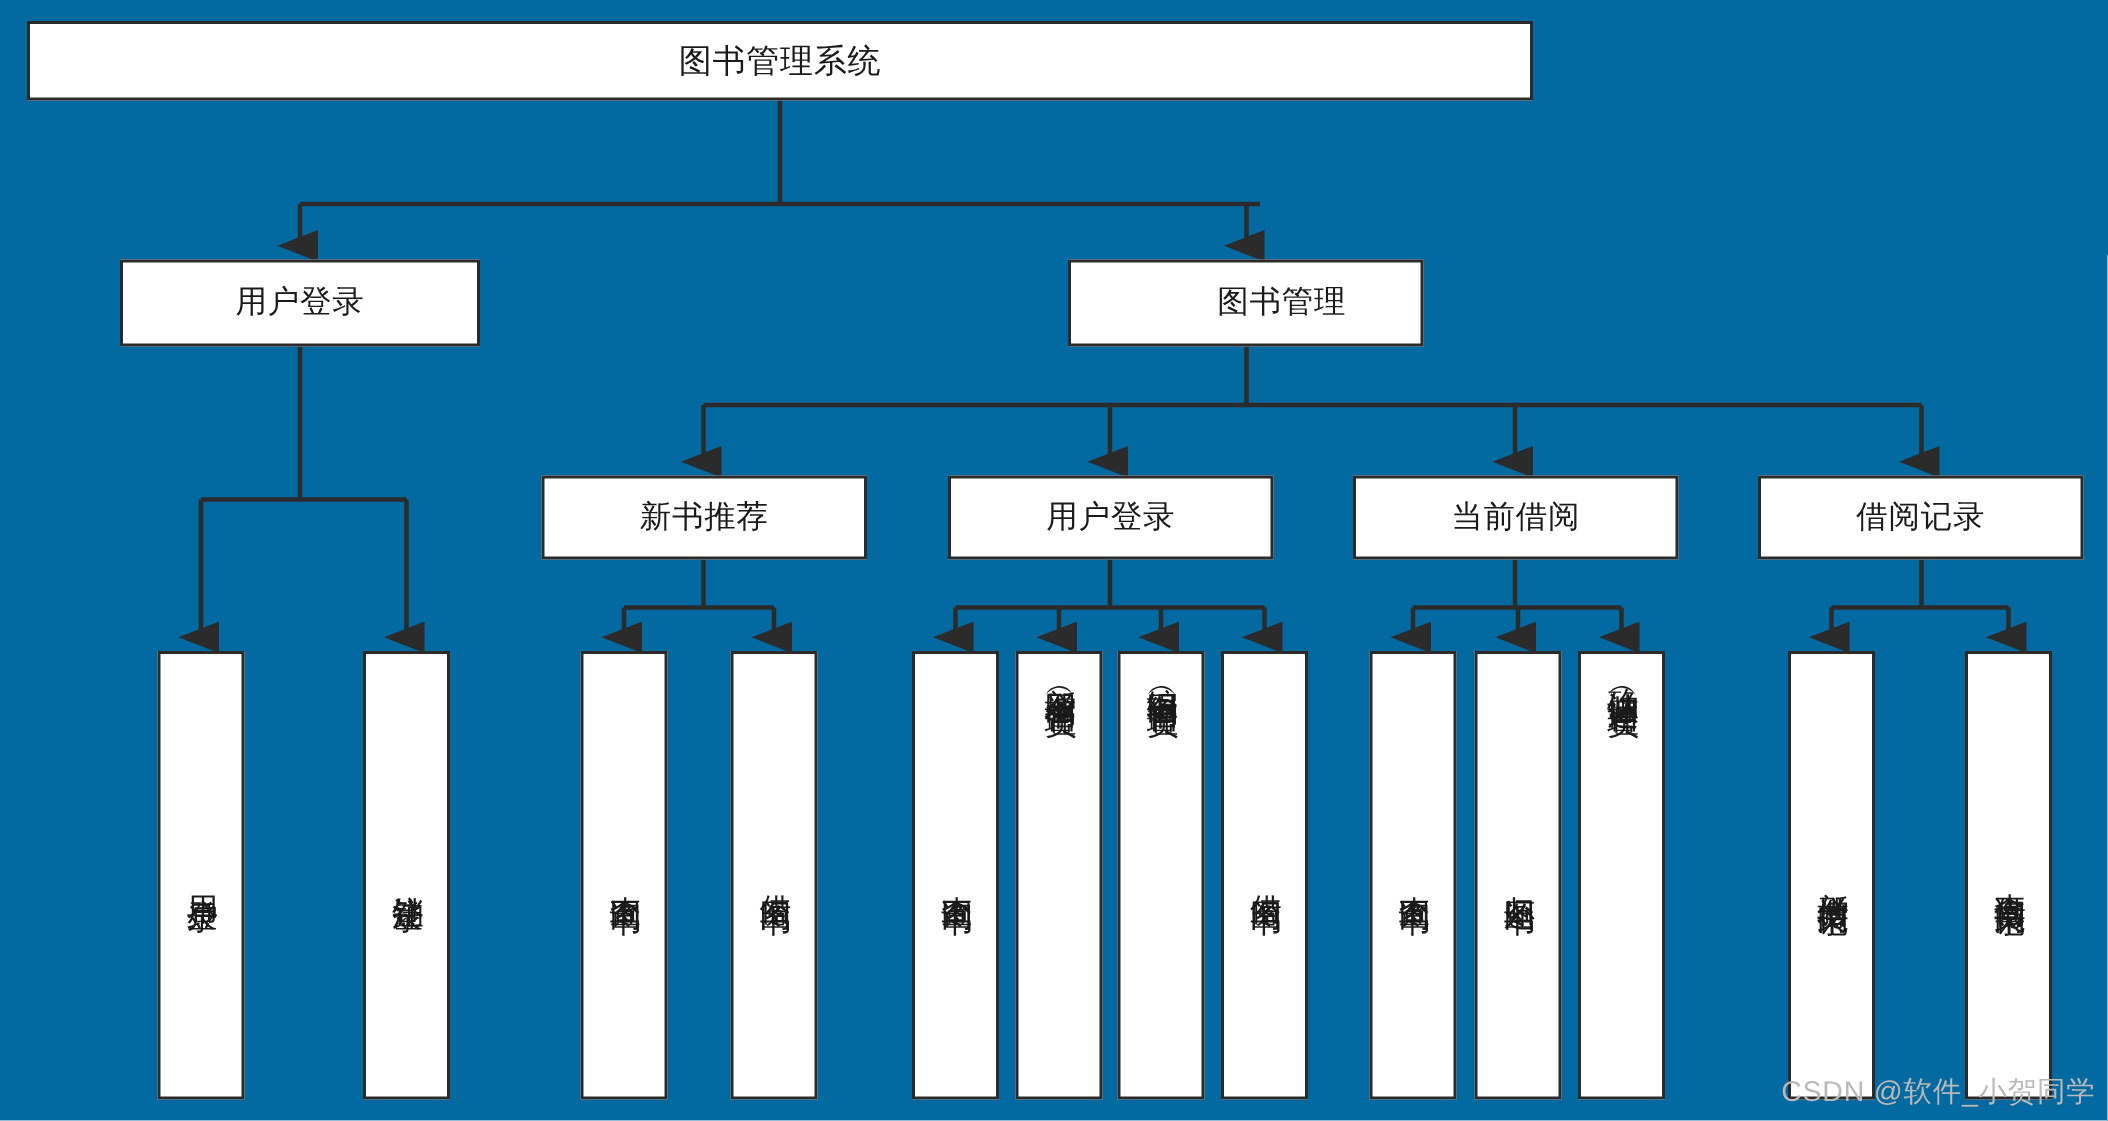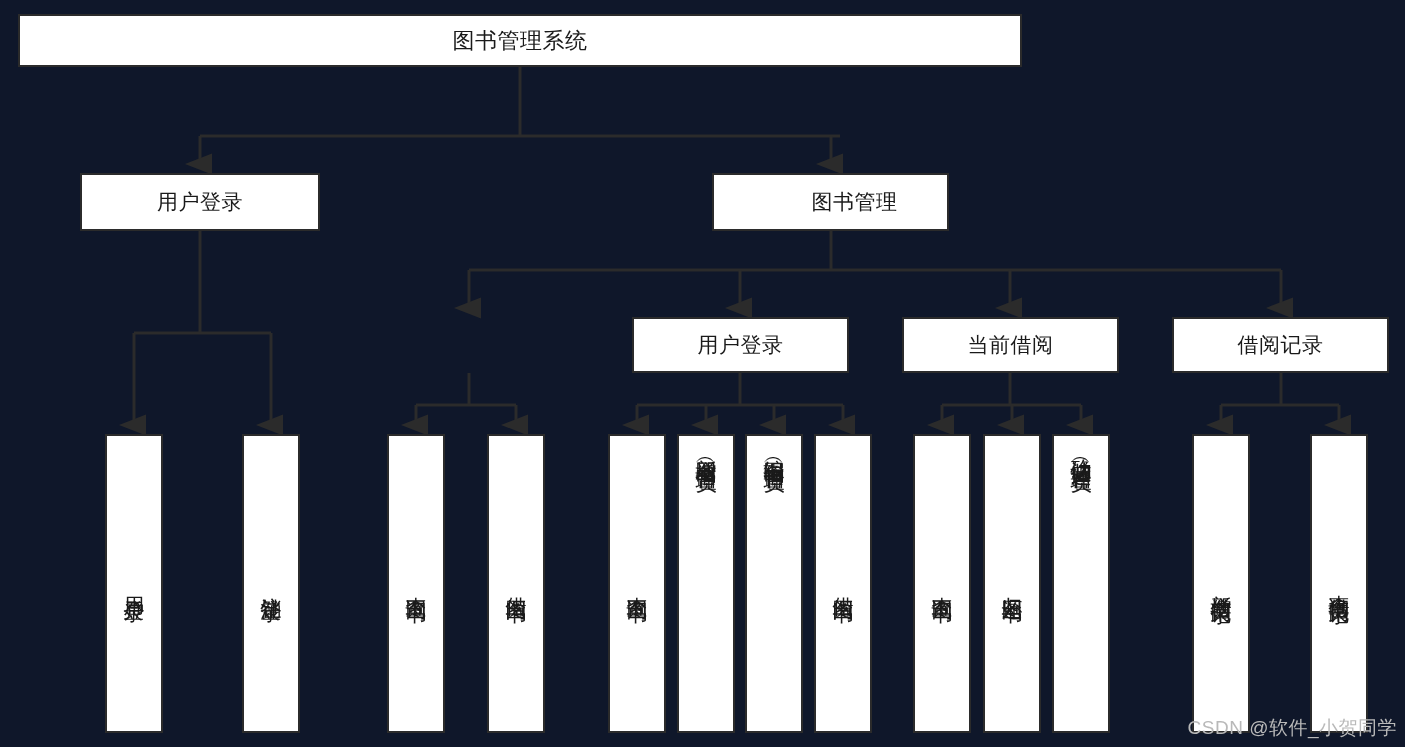--- a/index.html
+++ b/index.html
@@ -8,21 +8,21 @@
     padding: 0;
     background: #ffffff;
   }
   body {
     font-family: "Liberation Sans", "DejaVu Sans", sans-serif;
   }
   #diagram-root {
     position: relative;
     width: 1405px;
     height: 747px;
-    background: #0f172a;
+    background: #0369a1;
     overflow: hidden;
   }
   #edge-layer {
     position: absolute;
     left: 0;
     top: 0;
     width: 1405px;
     height: 747px;
   }
   .node {
@@ -142,20 +142,23 @@
     <span class="node-label">图书管理系统</span>
   </div>
 
   <div class="node horiz" style="left:80px; top:173px; width:240px; height:58px;">
     <span class="node-label">用户登录</span>
   </div>
   <div class="node horiz" style="left:712px; top:173px; width:237px; height:58px;padding-left:48px;">
     <span class="node-label">图书管理</span>
   </div>
 
+  <div class="node horiz" style="left:361px; top:317px; width:217px; height:56px;">
+    <span class="node-label">新书推荐</span>
+  </div>
   <div class="node horiz" style="left:632px; top:317px; width:217px; height:56px;">
     <span class="node-label">用户登录</span>
   </div>
   <div class="node horiz" style="left:902px; top:317px; width:217px; height:56px;">
     <span class="node-label">当前借阅</span>
   </div>
   <div class="node horiz" style="left:1172px; top:317px; width:217px; height:56px;">
     <span class="node-label">借阅记录</span>
   </div>
 

